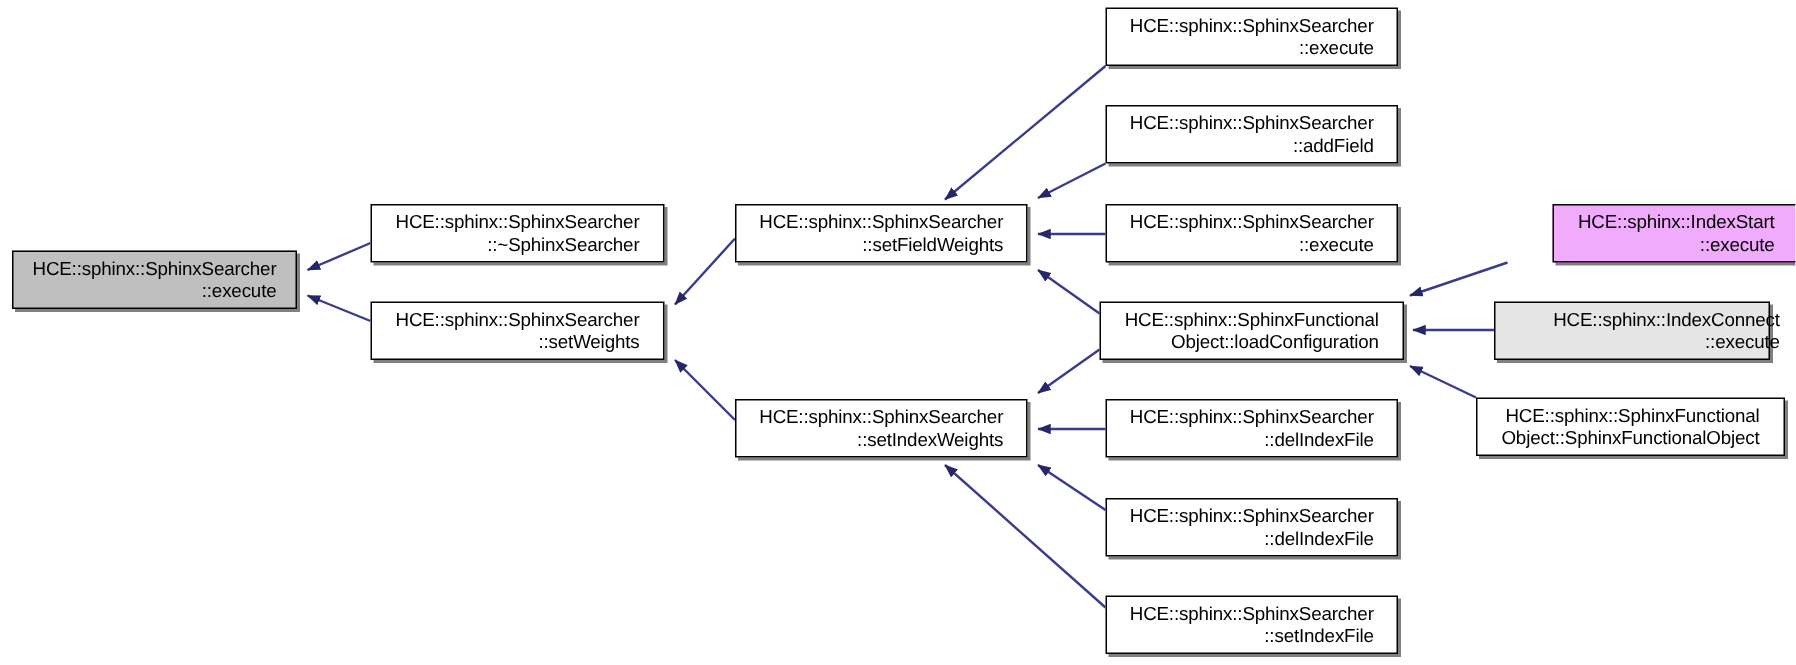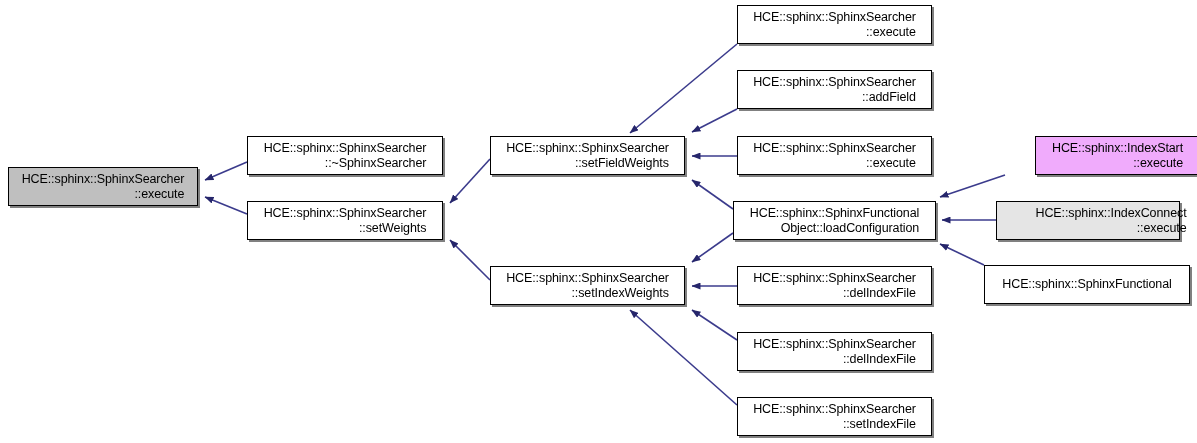--- a/index.html
+++ b/index.html
@@ -77,14 +77,14 @@
     <div class="node" style="left: 490px; top: 266px; width: 195px; height: 39px; border-color: rgb(0, 0, 0); color: rgb(0, 0, 0); background: rgb(255, 255, 255); box-shadow: rgb(128, 128, 128) 2px 2px 0px 0px;"><div><span>HCE::sphinx::SphinxSearcher</span><br><span>::setIndexWeights</span></div></div>
     <div class="node" style="left: 737px; top: 5px; width: 195px; height: 39px; border-color: rgb(0, 0, 0); color: rgb(0, 0, 0); background: rgb(255, 255, 255); box-shadow: rgb(128, 128, 128) 2px 2px 0px 0px;"><div><span>HCE::sphinx::SphinxSearcher</span><br><span>::execute</span></div></div>
     <div class="node" style="left: 737px; top: 70px; width: 195px; height: 39px; border-color: rgb(0, 0, 0); color: rgb(0, 0, 0); background: rgb(255, 255, 255); box-shadow: rgb(128, 128, 128) 2px 2px 0px 0px;"><div><span>HCE::sphinx::SphinxSearcher</span><br><span>::addField</span></div></div>
     <div class="node" style="left: 737px; top: 136px; width: 195px; height: 39px; border-color: rgb(0, 0, 0); color: rgb(0, 0, 0); background: rgb(255, 255, 255); box-shadow: rgb(128, 128, 128) 2px 2px 0px 0px;"><div><span>HCE::sphinx::SphinxSearcher</span><br><span>::execute</span></div></div>
     <div class="node" style="left: 733px; top: 201px; width: 203px; height: 39px; border-color: rgb(0, 0, 0); color: rgb(0, 0, 0); background: rgb(255, 255, 255); box-shadow: rgb(128, 128, 128) 2px 2px 0px 0px;"><div><span>HCE::sphinx::SphinxFunctional</span><br><span>Object::loadConfiguration</span></div></div>
     <div class="node" style="left: 737px; top: 266px; width: 195px; height: 39px; border-color: rgb(0, 0, 0); color: rgb(0, 0, 0); background: rgb(255, 255, 255); box-shadow: rgb(128, 128, 128) 2px 2px 0px 0px;"><div><span>HCE::sphinx::SphinxSearcher</span><br><span>::delIndexFile</span></div></div>
     <div class="node" style="left: 737px; top: 332px; width: 195px; height: 39px; border-color: rgb(0, 0, 0); color: rgb(0, 0, 0); background: rgb(255, 255, 255); box-shadow: rgb(128, 128, 128) 2px 2px 0px 0px;"><div><span>HCE::sphinx::SphinxSearcher</span><br><span>::delIndexFile</span></div></div>
     <div class="node" style="left: 737px; top: 397px; width: 195px; height: 39px; border-color: rgb(0, 0, 0); color: rgb(0, 0, 0); background: rgb(255, 255, 255); box-shadow: rgb(128, 128, 128) 2px 2px 0px 0px;"><div><span>HCE::sphinx::SphinxSearcher</span><br><span>::setIndexFile</span></div></div>
     <div class="node" style="left: 1035px; top: 136px; width: 165px; height: 39px; border-color: rgb(0, 0, 0); color: rgb(0, 0, 0); background: #f0abfc; box-shadow: rgb(128, 128, 128) 2px 2px 0px 0px;"><div><span>HCE::sphinx::IndexStart</span><br><span>::execute</span></div></div>
     <div class="node" style="left: 996px; top: 201px; width: 184px; height: 39px; border-color: rgb(0, 0, 0); color: rgb(0, 0, 0); background: #e5e5e5; box-shadow: rgb(128, 128, 128) 2px 2px 0px 0px; padding-left: 46px;"><div><span>HCE::sphinx::IndexConnect</span><br><span>::execute</span></div></div>
-    <div class="node" style="left: 984px; top: 265px; width: 206px; height: 39px; border-color: rgb(0, 0, 0); color: rgb(0, 0, 0); background: rgb(255, 255, 255); box-shadow: rgb(128, 128, 128) 2px 2px 0px 0px;"><div><span>HCE::sphinx::SphinxFunctional</span><br></div></div>
+    <div class="node" style="left: 984px; top: 265px; width: 206px; height: 39px; border-color: rgb(0, 0, 0); color: rgb(0, 0, 0); background: rgb(255, 255, 255); box-shadow: rgb(128, 128, 128) 2px 2px 0px 0px;"><div><span>HCE::sphinx::SphinxFunctional</span><br><span>Object::SphinxFunctionalObject</span></div></div>
   </div>
 
 </body></html>

